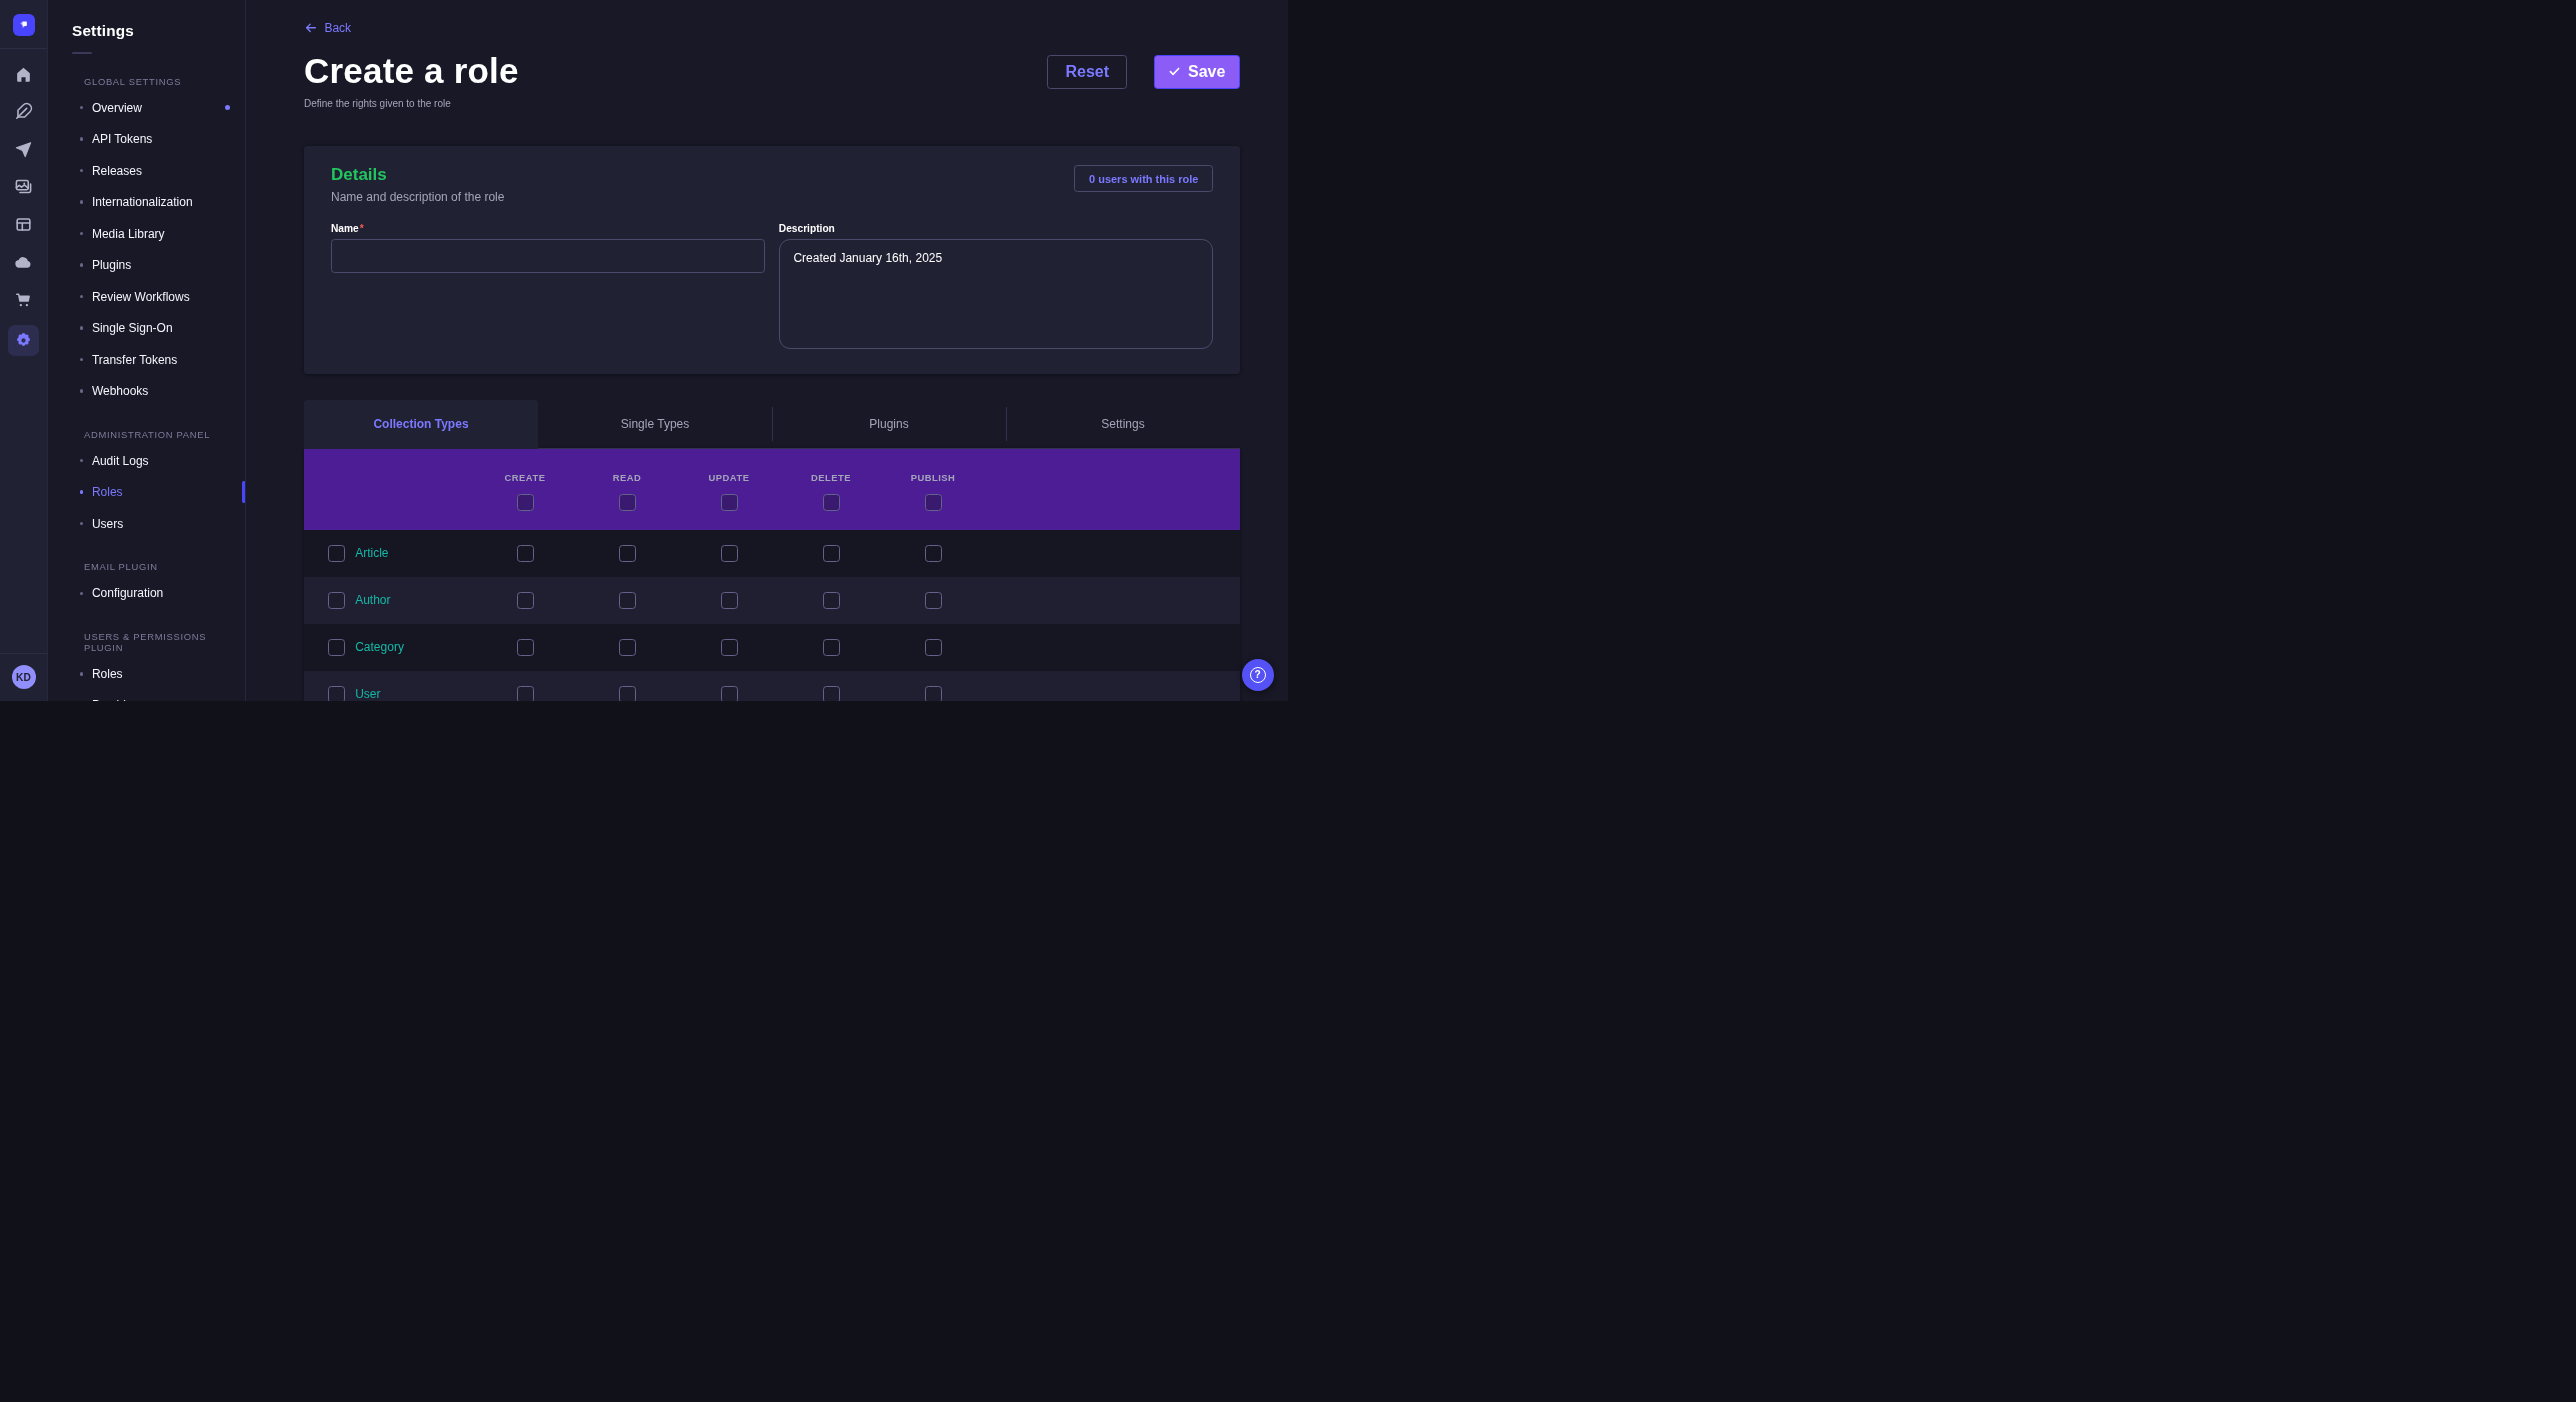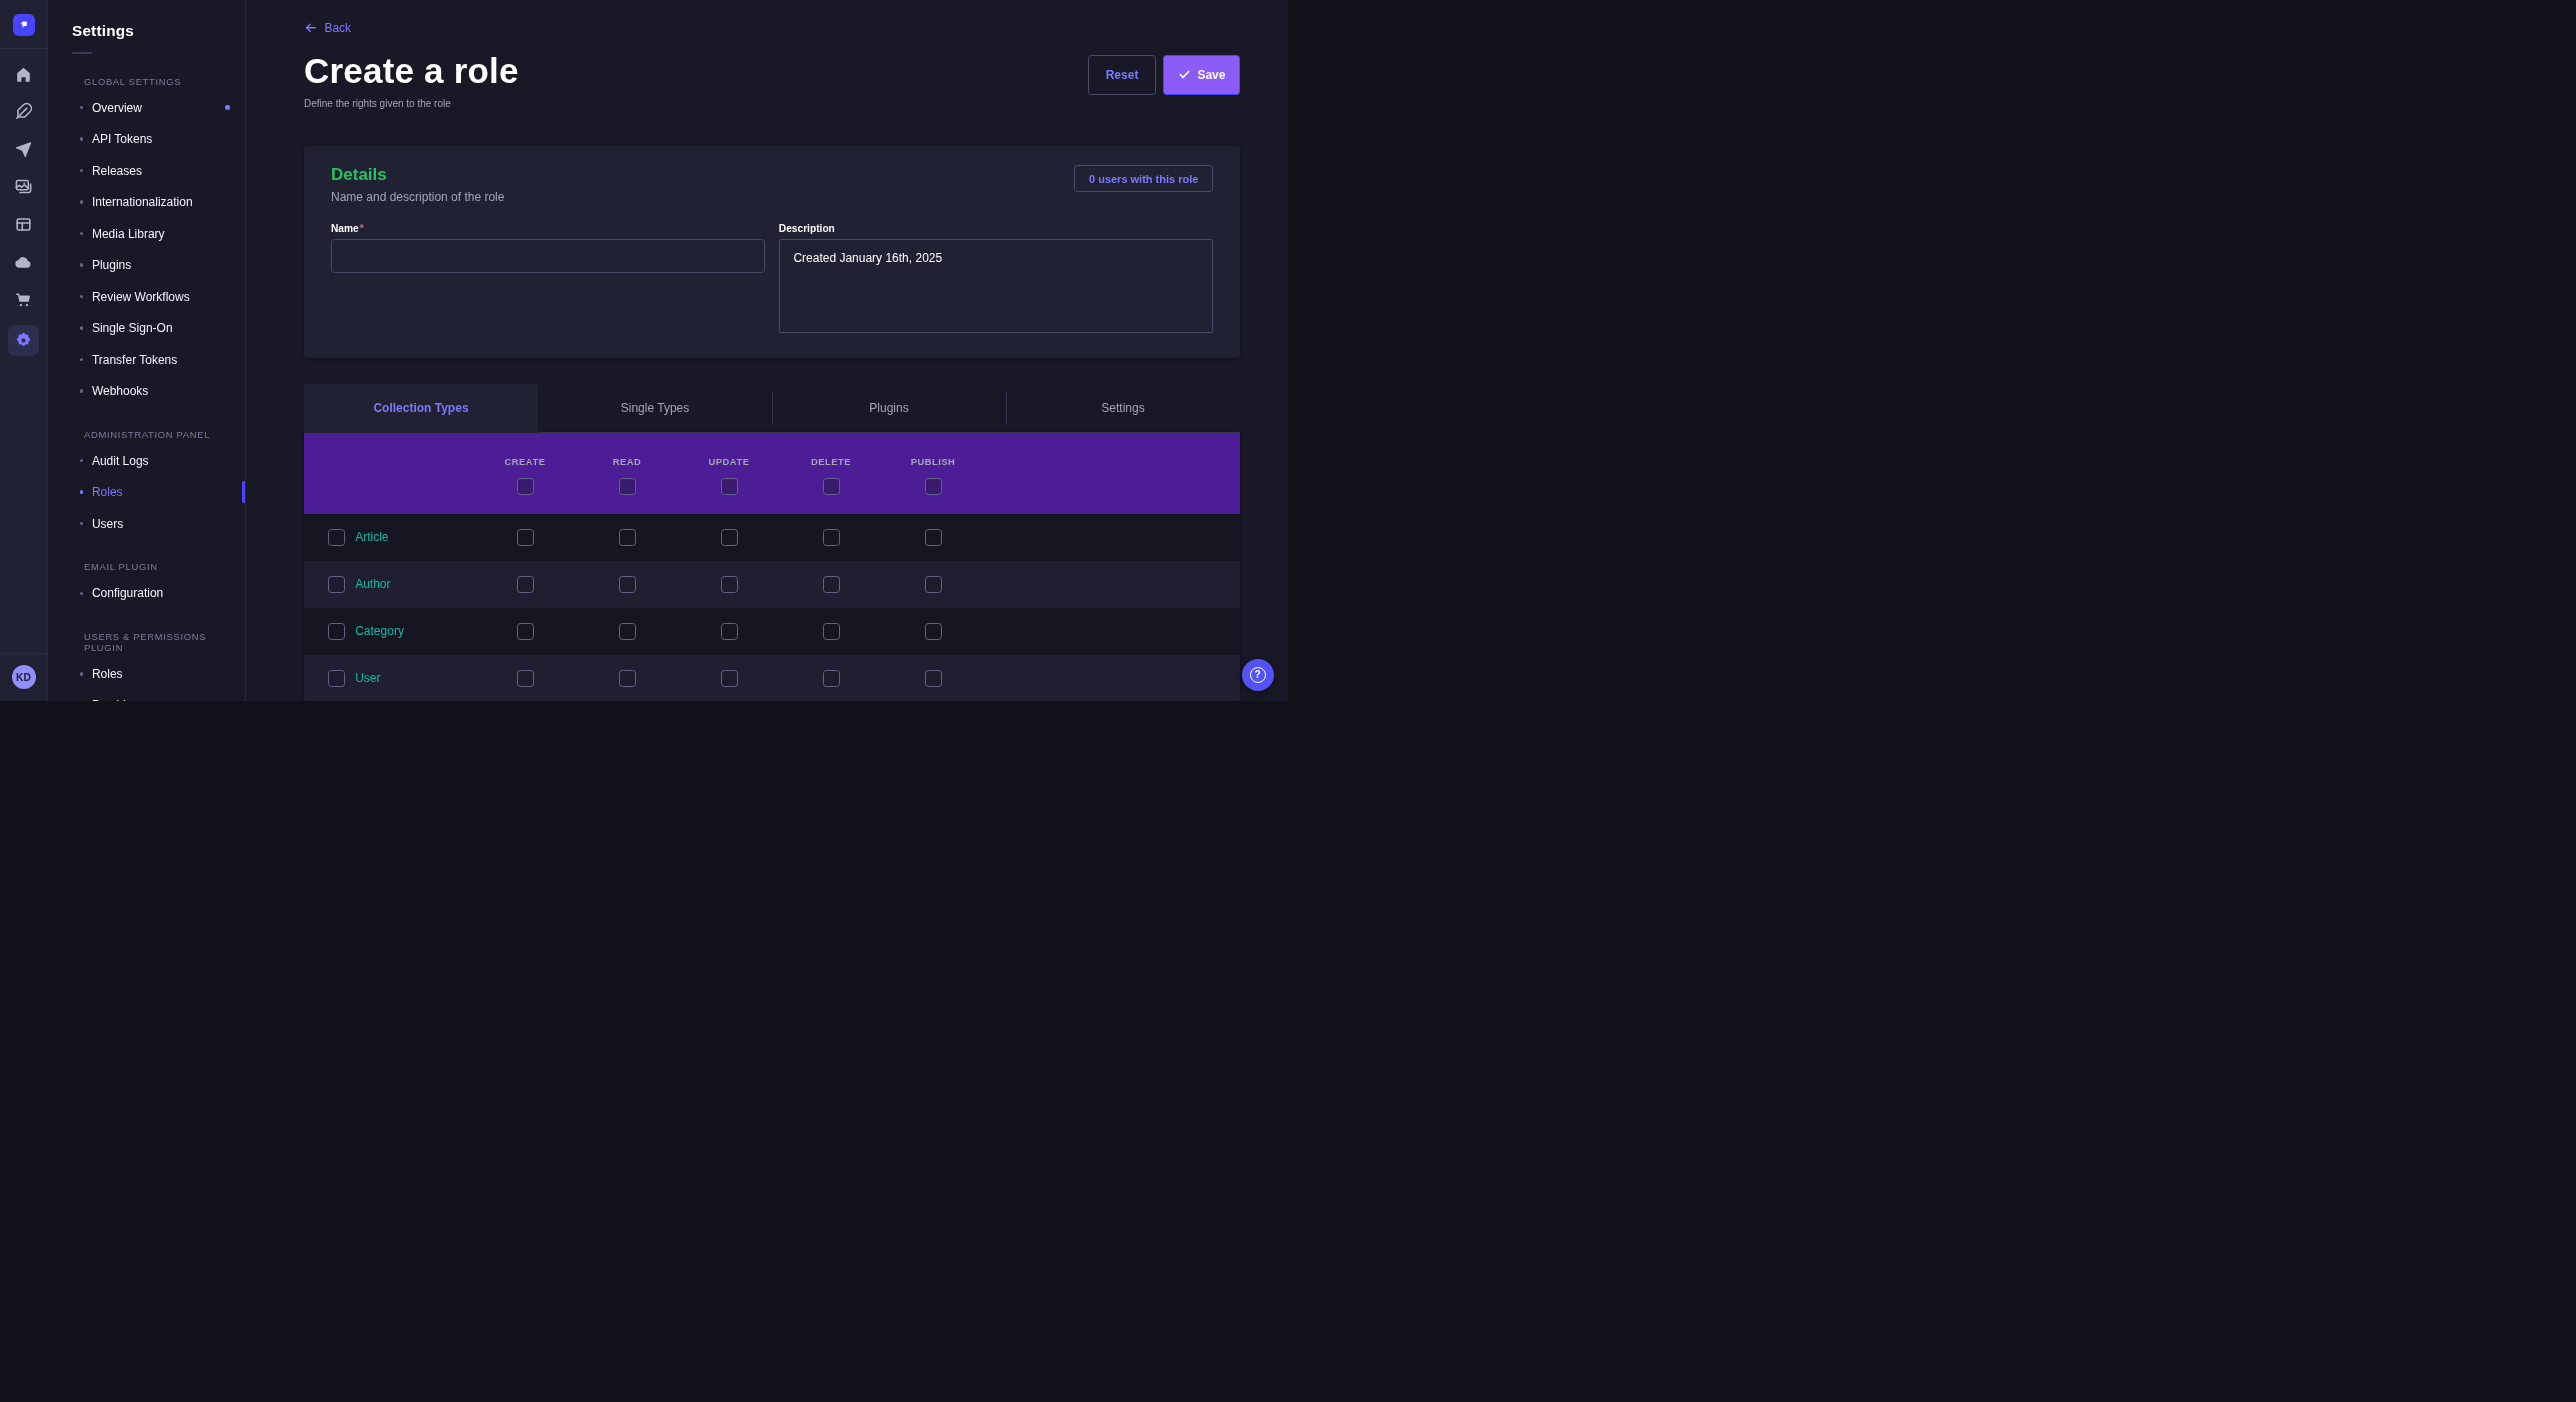--- a/index.html
+++ b/index.html
@@ -34,36 +34,36 @@
 
   
   .main { flex:1; padding:0 48px 0 58px; position:relative; overflow:hidden; }
   .back-row { margin-top:21px; display:inline-flex; align-items:center; gap:6.8px; cursor:pointer; }
   .back-row svg { width:13.6px; height:13.6px; }
   .back-label { color:#7b79ff; font-size:12px; }
   .page-header { position:relative; margin-top:13.6px; }
   .page-title { color:#ffffff; font-size:35px; font-weight:bold; letter-spacing:0.2px; }
   .page-subtitle { color:#a5a5ba; font-size:10px; margin-top:6.8px; }
   .actions { position:absolute; right:0; top:3.4px; display:flex; gap:6.8px; }
-  .btn { height:40px; border-radius:3.4px; font-size:12px; font-weight:bold; display:inline-flex; align-items:center; justify-content:center; cursor:pointer; border:0.9px solid transparent; }
+  .btn { height:34px; border-radius:3.4px; font-size:16px; font-weight:bold; display:inline-flex; align-items:center; justify-content:center; cursor:pointer; border:0.9px solid transparent;margin-left:20px; }
   .btn-reset { padding:0 17px; border-color:#4a4a6a; color:#7b79ff; background:transparent; }
   .btn-save { padding:0 13.6px; background:#8b5cf6; border-color:#4945ff; color:#fff; gap:6.8px; }
   .btn-save svg { width:12.8px; height:12.8px; }
 
   
   .card { background:#212134; border-radius:3.4px; box-shadow:0 0.9px 3.4px rgba(3,3,5,.35); margin-top:37px; padding:19px 27px 22px; }
   .card-head { display:flex; justify-content:space-between; align-items:flex-start; }
   .card-title { color:#22c55e; font-size:17px; font-weight:bold; }
   .card-subtitle { color:#a5a5ba; font-size:12px; margin-top:5.1px; }
   .btn-users { height:27px; padding:0 13.6px; border:0.9px solid #4a4a6a; border-radius:3.4px; background:transparent; color:#7b79ff; font-size:11px; font-weight:bold; display:inline-flex; align-items:center; cursor:pointer; }
   .fields { display:grid; grid-template-columns:1fr 1fr; gap:13.6px; margin-top:19px; }
   .field-label { color:#ffffff; font-size:10.2px; font-weight:bold; margin-bottom:5.1px; }
   .req { color:#ee5e52; margin-left:0.9px; }
   .text-input { width:100%; height:34px; background:#212134; border:0.9px solid #4a4a6a; border-radius:3.4px; color:#ffffff; font-size:12px; padding:0 13.6px; font-family:inherit; outline:none; }
-  .textarea { width:100%; height:94px; background:#212134; border:0.9px solid #4a4a6a; border-radius:2px; color:#ffffff; font-size:12px; padding:9.4px 13.6px; font-family:inherit; outline:none; resize:none; line-height:1.45; }
+  .textarea { width:100%; height:110px; background:#212134; border:0.9px solid #4a4a6a; border-radius:11px; color:#ffffff; font-size:12px; padding:9.4px 13.6px; font-family:inherit; outline:none; resize:none; line-height:1.45; }
 
   
   .perm { margin-top:25.6px; }
   .tabs { display:flex; height:49px; }
   .tab { flex:1; display:flex; align-items:center; justify-content:center; font-size:12px; color:#a5a5ba; cursor:pointer; border-bottom:0.9px solid #32324d; position:relative; background:transparent; }
   .tab.active { background:#212134; color:#7b79ff; font-weight:bold; border-bottom:none; border-radius:3.4px 3.4px 0 0; }
   .tab.sep::before { content:""; position:absolute; left:0; top:6.8px; bottom:6.8px; width:0.9px; background:#32324d; }
   .perm-table { border-radius:0 0 3.4px 3.4px; overflow:hidden; box-shadow:0 0.9px 3.4px rgba(3,3,5,.35); }
   .perm-grid { display:grid; grid-template-columns:170px repeat(5,102px) 1fr; align-items:center; }
   .perm-head { background:#4c1d95; height:81px; align-items:stretch; }

